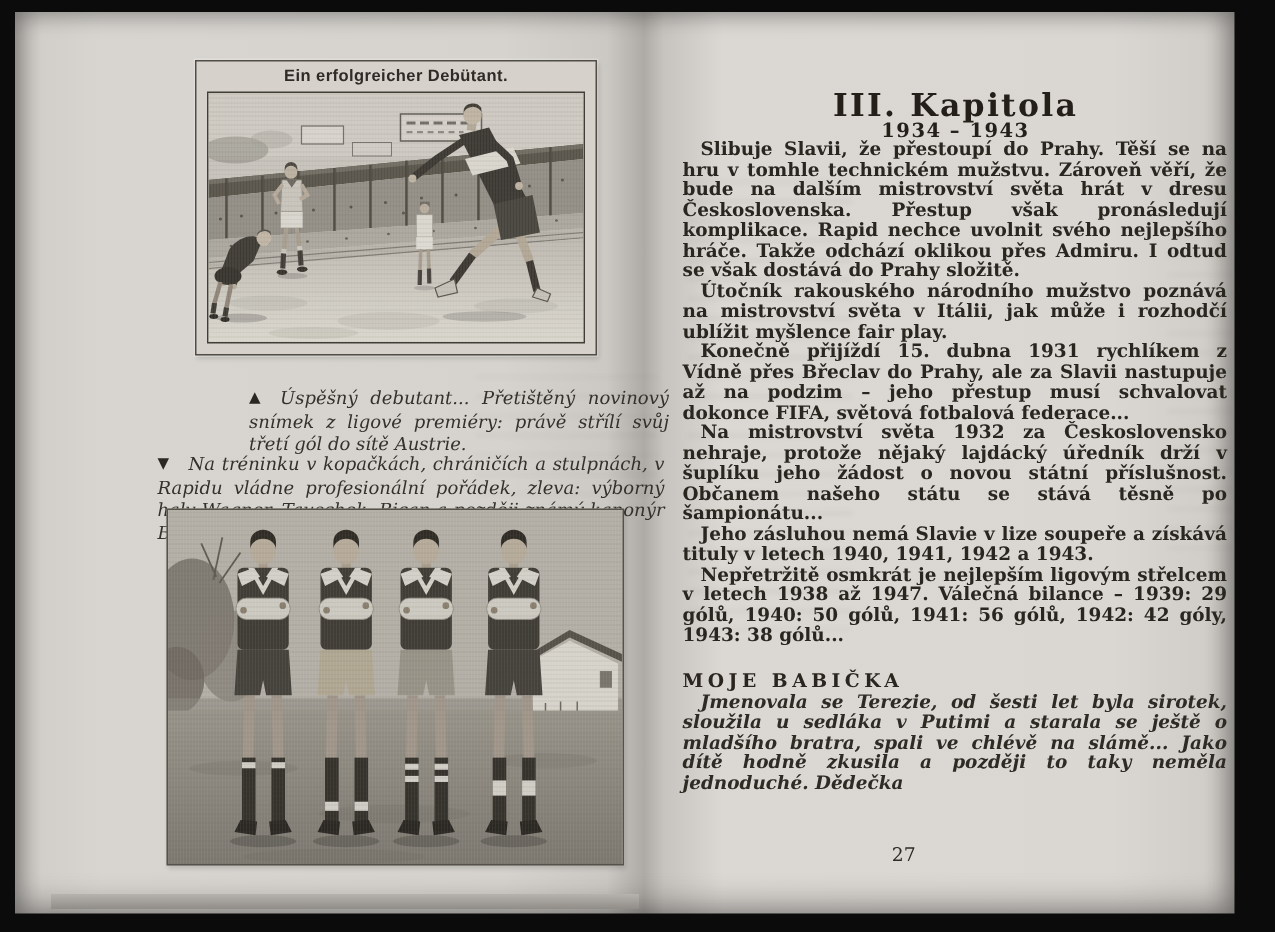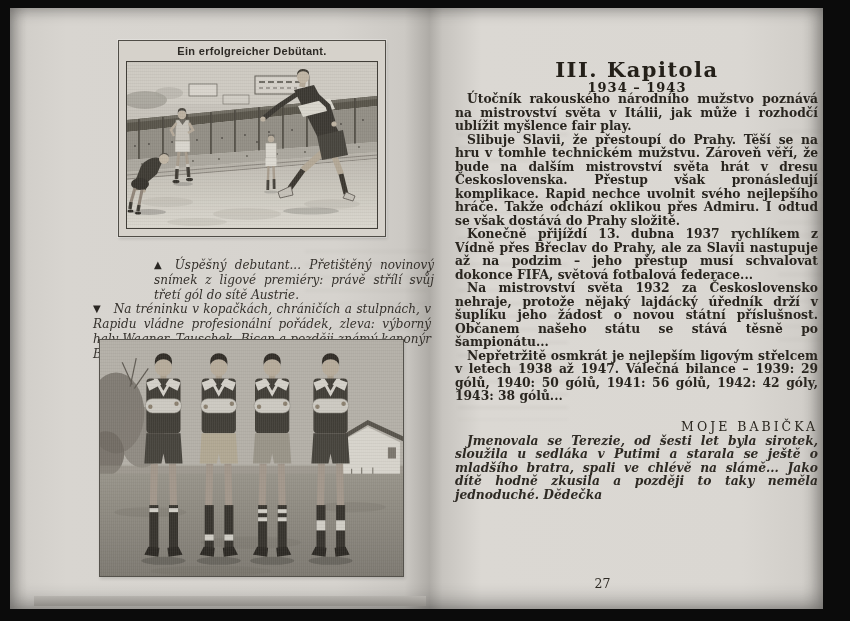--- a/index.html
+++ b/index.html
@@ -13,21 +13,21 @@
     background:linear-gradient(90deg,
       #bfbcb7 0%, #d2cfca 2.2%, #d8d5d0 7%, #d6d3ce 40%,
       #ccc9c4 48.5%, #aeaba6 51.6%, #c7c4bf 53.2%, #dbd8d3 58%,
       #dad7d2 90%, #d1cec9 97.5%, #c3c0bb 100%);
     box-shadow: inset 0 7px 12px rgba(0,0,0,.13),
                 inset 0 -11px 16px rgba(0,0,0,.20),
                 inset 7px 0 11px rgba(0,0,0,.10),
                 inset -9px 0 13px rgba(0,0,0,.14);
   }
   .page{position:absolute;top:0;height:601px;}
-  .left-page{left:0;width:420px;padding-left:48px;}
+  .left-page{left:12px;width:420px;padding-left:48px;}
   .right-page{left:420px;width:393px;}
 
   
   .photo-frame{
     position:absolute;left:108px;top:32px;width:266px;height:195px;
     border:1px solid #504d47;background:#d6d2cb;
     box-shadow:0 0 0 1px rgba(255,255,255,.25), 1px 2px 3px rgba(0,0,0,.12);
   }
   .photo-headline{
     height:20px;line-height:21px;text-align:center;
@@ -67,30 +67,30 @@
   }
   .body-col{
     position:absolute;left:25px;top:84px;width:363px;color:#29251f;
   }
   .body-col p{
     margin:0;text-indent:12px;text-align:justify;
     font-weight:bold;font-size:12.3px;line-height:13.5px;
     hyphens:auto;-webkit-hyphens:auto;
   }
   .section-heading{
-    margin-top:16px;text-align:right;font-weight:normal;
+    margin-top:16px;text-align:left;font-weight:bold;
     font-size:12.5px;letter-spacing:3px;color:#2a261f;
   }
   .memoir{
     margin-top:13px;font-style:italic;font-weight:bold;
     font-size:12.8px;line-height:15.2px;text-indent:16px;
     text-align:justify;color:#2e2a24;
   }
   .page-number{
-    position:absolute;left:0;top:568px;width:345px;text-align:center;
+    position:absolute;left:0;top:554px;width:345px;text-align:center;
     font-size:12.5px;color:#2e2a24;
   }
 
   
   .ghost{position:absolute;pointer-events:none;filter:blur(1.4px);
     background:repeating-linear-gradient(180deg, rgba(108,102,94,.12) 0 3px, transparent 3px 13px);}
   .ghost-r1{left:448px;top:120px;width:110px;height:300px;opacity:.5;}
   .ghost-r2{left:768px;top:130px;width:46px;height:240px;opacity:.35;}
   .ghost-l1{left:295px;top:242px;width:122px;height:92px;opacity:.4;}
   .page-stack-edge{
@@ -401,24 +401,25 @@
 
   <div class="page right-page">
 
     <div class="ghost ghost-r1" style="left:28px;top:112px;"></div>
     <div class="ghost ghost-r2" style="left:348px;top:122px;"></div>
 
     <h1 class="chapter-title">III. Kapitola</h1>
     <h2 class="chapter-years">1934 – 1943</h2>
 
     <div class="body-col">
+      <p>Slibuje Slavii, že přestoupí do Prahy. Těší se na hru v tomhle technickém mužstvu. Zároveň věří, že bude na dalším mistrovství světa hrát v dresu Československa. Přestup však pronásledují komplikace. Rapid nechce uvolnit svého nejlepšího hráče. Takže odchází oklikou přes Admiru. I odtud se však dostává do Prahy složitě.</p>
       <p>Útočník rakouského národního mužstvo poznává na mistrovství světa v Itálii, jak může i rozhodčí ublížit myšlence fair play.</p>
-      <p>Slibuje Slavii, že přestoupí do Prahy. Těší se na hru v tomhle technickém mužstvu. Zároveň věří, že bude na dalším mistrovství světa hrát v dresu Československa. Přestup však pronásledují komplikace. Rapid nechce uvolnit svého nejlepšího hráče. Takže odchází oklikou přes Admiru. I odtud se však dostává do Prahy složitě.</p>
-      <p>Konečně přijíždí 13. dubna 1937 rychlíkem z Vídně přes Břeclav do Prahy, ale za Slavii nastupuje až na podzim – jeho přestup musí schvalovat dokonce FIFA, světová fotbalová federace...</p>
+      <p>Konečně přijíždí 15. dubna 1931 rychlíkem z Vídně přes Břeclav do Prahy, ale za Slavii nastupuje až na podzim – jeho přestup musí schvalovat dokonce FIFA, světová fotbalová federace...</p>
       <p>Na mistrovství světa 1932 za Československo nehraje, protože nějaký lajdácký úředník drží v šuplíku jeho žádost o novou státní příslušnost. Občanem našeho státu se stává těsně po šampionátu...</p>
+      <p>Jeho zásluhou nemá Slavie v lize soupeře a získává tituly v letech 1940, 1941, 1942 a 1943.</p>
       <p>Nepřetržitě osmkrát je nejlepším ligovým střelcem v letech 1938 až 1947. Válečná bilance – 1939: 29 gólů, 1940: 50 gólů, 1941: 56 gólů, 1942: 42 góly, 1943: 38 gólů...</p>
 
       <div class="section-heading">MOJE BABIČKA</div>
 
       <p class="memoir">Jmenovala se Terezie, od šesti let byla sirotek, sloužila u sedláka v Putimi a starala se ještě o mladšího bratra, spali ve chlévě na slámě... Jako dítě hodně zkusila a později to taky neměla jednoduché. Dědečka</p>
     </div>
 
     <div class="page-number">27</div>
   </div>
 

